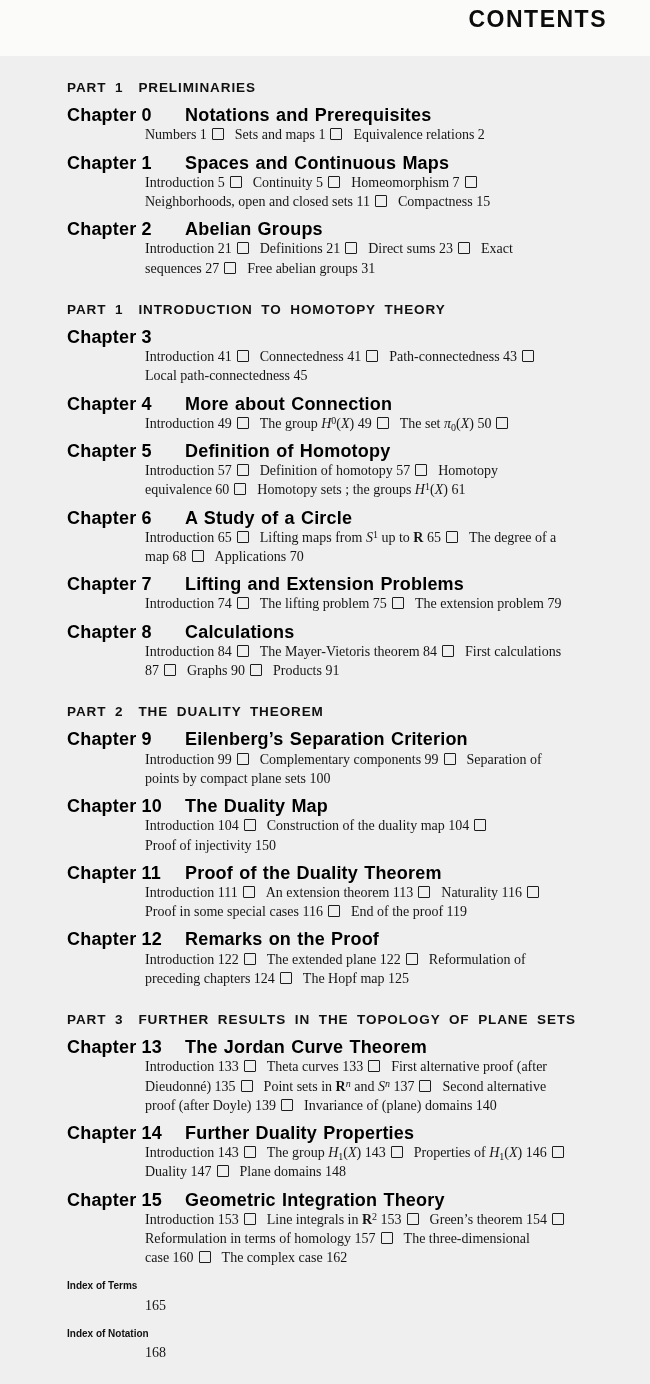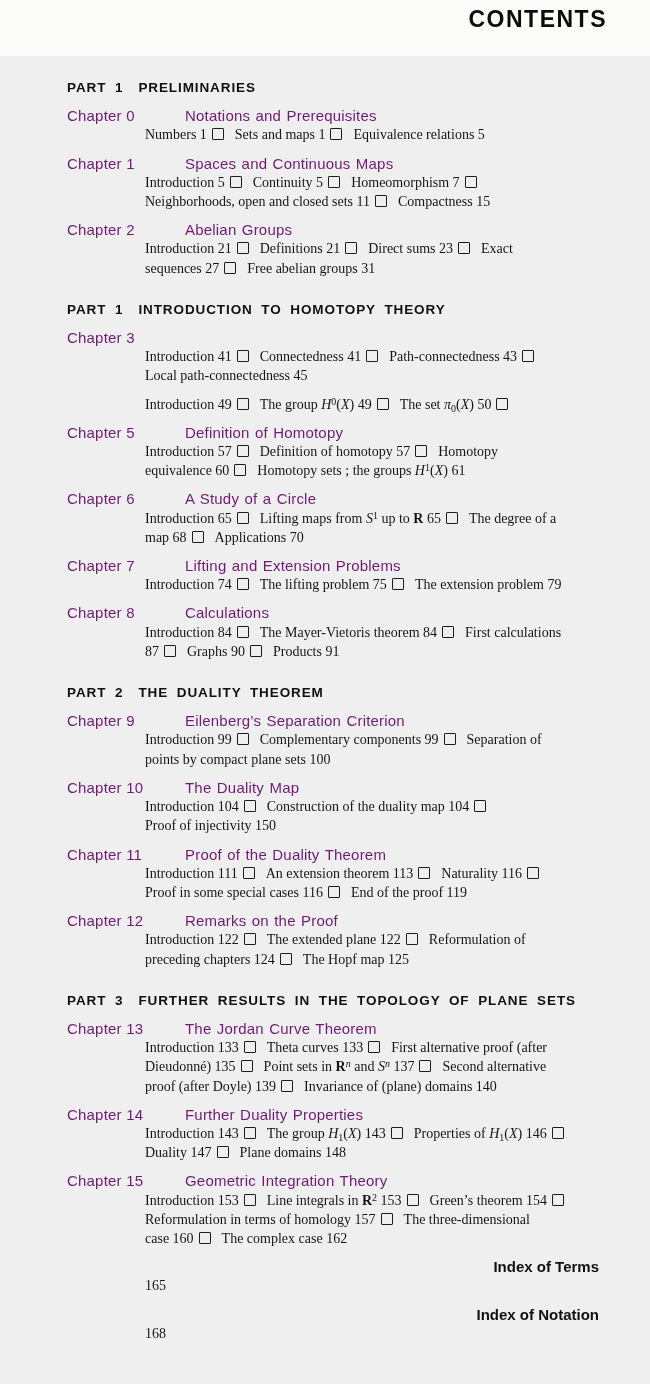--- a/index.html
+++ b/index.html
@@ -32,22 +32,22 @@
     letter-spacing: 0.9px; line-height: 19.2px; color: #101010;
     white-space: nowrap;
   }
   .part-label { word-spacing: 4px; margin-right: 15px; }
   .part-title { word-spacing: 4px; }
 
   .chapter { margin-top: 9px; }
   .chapter-heading {
     display: grid; grid-template-columns: 78px 1fr;
     font-family: "Liberation Sans", sans-serif;
-    font-weight: 400; font-size: 15px;
-    line-height: 19.2px; color: #701a75;
+    font-weight: 700; font-size: 18px;
+    line-height: 19.2px; color: #000000;
   }
   .chapter-label { white-space: nowrap; letter-spacing: 0.2px; }
   .chapter-title { word-spacing: 1px; letter-spacing: 0.2px; margin-left: 40px; }
 
   .chapter-body { margin-left: 78px; font-size: 14px; line-height: 19.2px; }
   .body-line { white-space: nowrap; }
   .seg i { font-style: italic; }
   .seg b { font-weight: 700; }
   sup { font-size: 10px; vertical-align: 4px; line-height: 0; }
   sub { font-size: 10px; vertical-align: -3px; line-height: 0; }
@@ -59,40 +59,40 @@
     border-radius: 1px;
     margin: 0 11px 0 5px;
     vertical-align: -1px;
     background: transparent;
   }
   .body-line .box:last-child { margin-right: 0; }
 
   .index-item { margin-top: 9px; }
   .index-title {
     font-family: "Liberation Sans", sans-serif;
-    font-weight: 700; font-size: 15px;
-    line-height: 19.2px; color: #101010; text-align: right;
+    font-weight: 700; font-size: 10px;
+    line-height: 19.2px; color: #101010;
   }
   .index-page { margin-left: 78px; font-size: 14px; line-height: 19.2px; }
 </style>
 </head>
 <body>
 
 <div class="top-band"></div>
 <div class="page-title">CONTENTS</div>
 <div class="toc">
     <section class="part">
       <div class="part-heading"><span class="part-label">PART 1</span><span class="part-title">PRELIMINARIES</span></div>
       <div class="chapter">
         <div class="chapter-heading">
           <span class="chapter-label">Chapter 0</span>
           <span class="chapter-title">Notations and Prerequisites</span>
         </div>
         <div class="chapter-body">
-          <div class="body-line"><span class="seg">Numbers 1</span><span class="box"></span><span class="seg">Sets and maps 1</span><span class="box"></span><span class="seg">Equivalence relations 5</span></div>
+          <div class="body-line"><span class="seg">Numbers 1</span><span class="box"></span><span class="seg">Sets and maps 1</span><span class="box"></span><span class="seg">Equivalence relations 2</span></div>
         </div>
       </div>
       <div class="chapter">
         <div class="chapter-heading">
           <span class="chapter-label">Chapter 1</span>
           <span class="chapter-title">Spaces and Continuous Maps</span>
         </div>
         <div class="chapter-body">
           <div class="body-line"><span class="seg">Introduction 5</span><span class="box"></span><span class="seg">Continuity 5</span><span class="box"></span><span class="seg">Homeomorphism 7</span><span class="box"></span></div>
           <div class="body-line"><span class="seg">Neighborhoods, open and closed sets 11</span><span class="box"></span><span class="seg">Compactness 15</span></div>
@@ -114,20 +114,24 @@
       <div class="chapter">
         <div class="chapter-heading">
           <span class="chapter-label">Chapter 3</span>
         </div>
         <div class="chapter-body">
           <div class="body-line"><span class="seg">Introduction 41</span><span class="box"></span><span class="seg">Connectedness 41</span><span class="box"></span><span class="seg">Path-connectedness 43</span><span class="box"></span></div>
           <div class="body-line"><span class="seg">Local path-connectedness 45</span></div>
         </div>
       </div>
       <div class="chapter">
+        <div class="chapter-heading">
+          <span class="chapter-label">Chapter 4</span>
+          <span class="chapter-title">More about Connection</span>
+        </div>
         <div class="chapter-body">
           <div class="body-line"><span class="seg">Introduction 49</span><span class="box"></span><span class="seg">The group <i>H</i><sup>0</sup>(<i>X</i>) 49</span><span class="box"></span><span class="seg">The set <i>π</i><sub>0</sub>(<i>X</i>) 50</span><span class="box"></span></div>
         </div>
       </div>
       <div class="chapter">
         <div class="chapter-heading">
           <span class="chapter-label">Chapter 5</span>
           <span class="chapter-title">Definition of Homotopy</span>
         </div>
         <div class="chapter-body">

